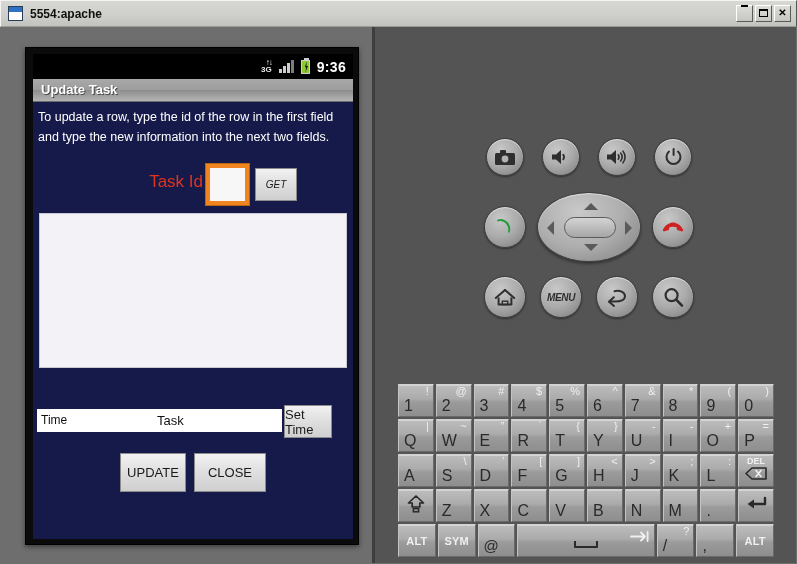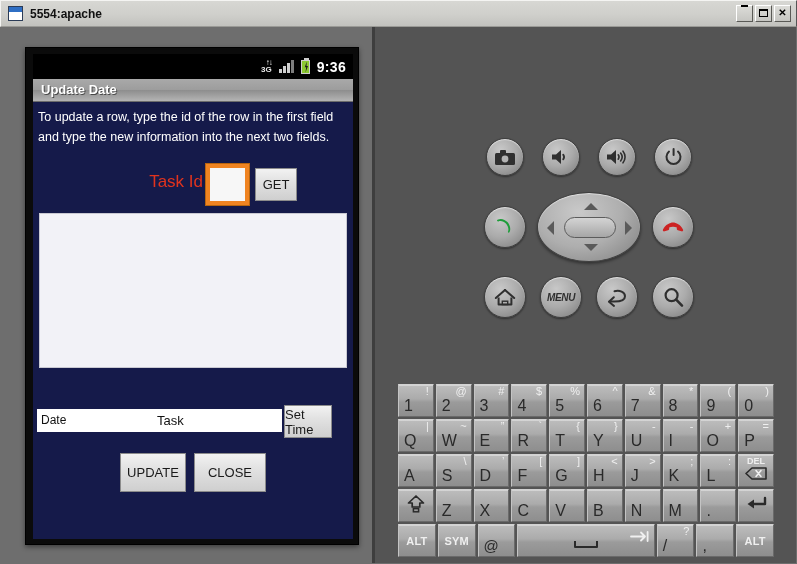--- a/index.html
+++ b/index.html
@@ -112,21 +112,21 @@
   .idfield{
     position:absolute;left:173px;top:0px;width:43px;height:41px;
     background:#f7f7f7;border:4px solid #f08421;box-sizing:border-box;
     box-shadow:0 0 0 1px #b8650f;
   }
   .getbtn{
     position:absolute;left:222px;top:4px;width:42px;height:33px;
     background:linear-gradient(to bottom,#f2f2f2 0%,#e2e2e2 40%,#cfcfcf 100%);
     border:1px solid #8b8b8b;box-sizing:border-box;
     display:flex;align-items:center;justify-content:center;
-    font-size:13px;color:#1a1a1a;cursor:pointer;
+    font-size:10px;color:#1a1a1a;cursor:pointer;font-style:italic;
   }
   .bigtext{
     position:absolute;left:6px;top:111px;width:308px;height:155px;
     background:#f2f2f7;border:1px solid #c9c9d2;box-sizing:border-box;
   }
   .dtrow{position:absolute;left:0;top:303px;width:320px;height:36px;}
   .dtfield{
     position:absolute;left:4px;top:4px;width:245px;height:23px;
     background:#ffffff;border:1px solid #ffffff;box-sizing:border-box;
   }
@@ -246,37 +246,37 @@
                 <i></i>
               </div>
             <div class="bat">
                 <span class="bolt"></span>
               </div>
             <div class="clock">9:36</div>
           </div>
         </div>
 
         <div class="apptitle">
-          <span>Update Date</span>
+          <span>Update Task</span>
         </div>
 
         <div class="appcontent">
           <div class="instructions">To update a row, type the id of the row in the first field and type the new information into the next two fields.</div>
 
           <div class="idrow">
             <div class="idlabel">Task Id</div>
             <div class="idfield"></div>
             <div class="getbtn">GET</div>
           </div>
 
           <div class="bigtext"></div>
 
           <div class="dtrow">
             <div class="dtfield">
-              <span class="d">Date</span>
+              <span class="d">Time</span>
               <span class="t">Task</span>
             </div>
             <div class="settime">Set Time</div>
           </div>
 
           <div class="actionrow">
             <div class="actbtn wide">UPDATE</div>
             <div class="actbtn">CLOSE</div>
           </div>
         </div>

